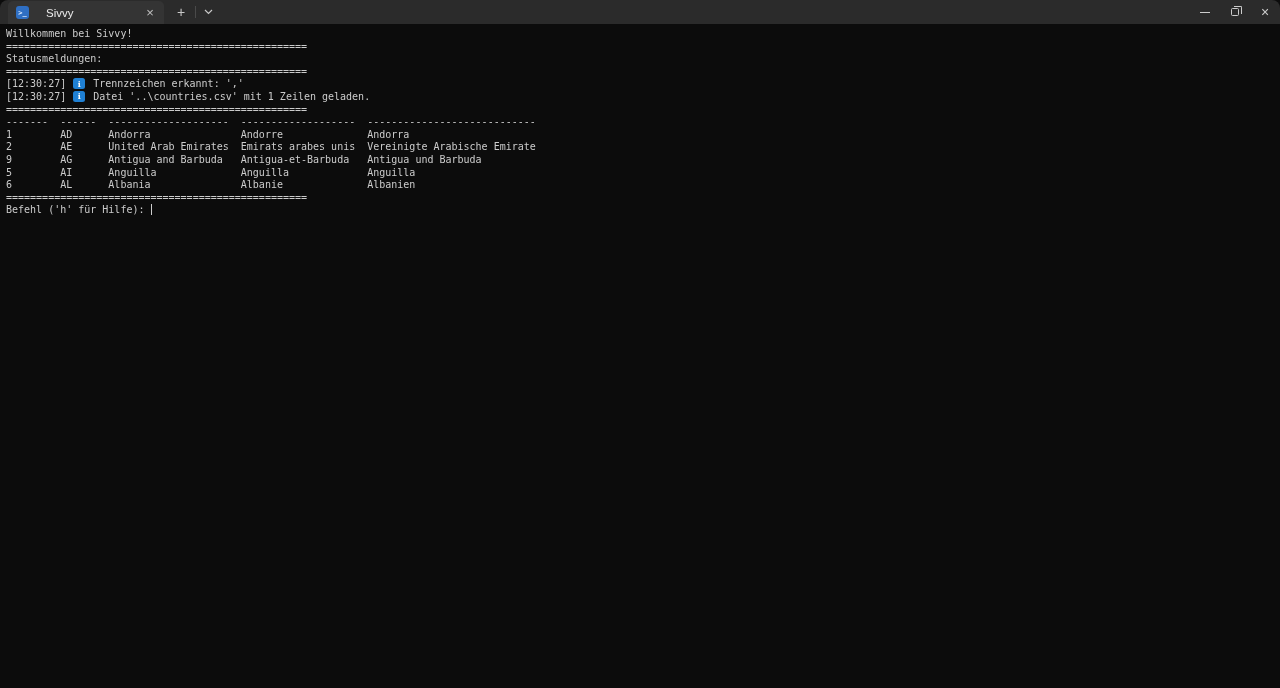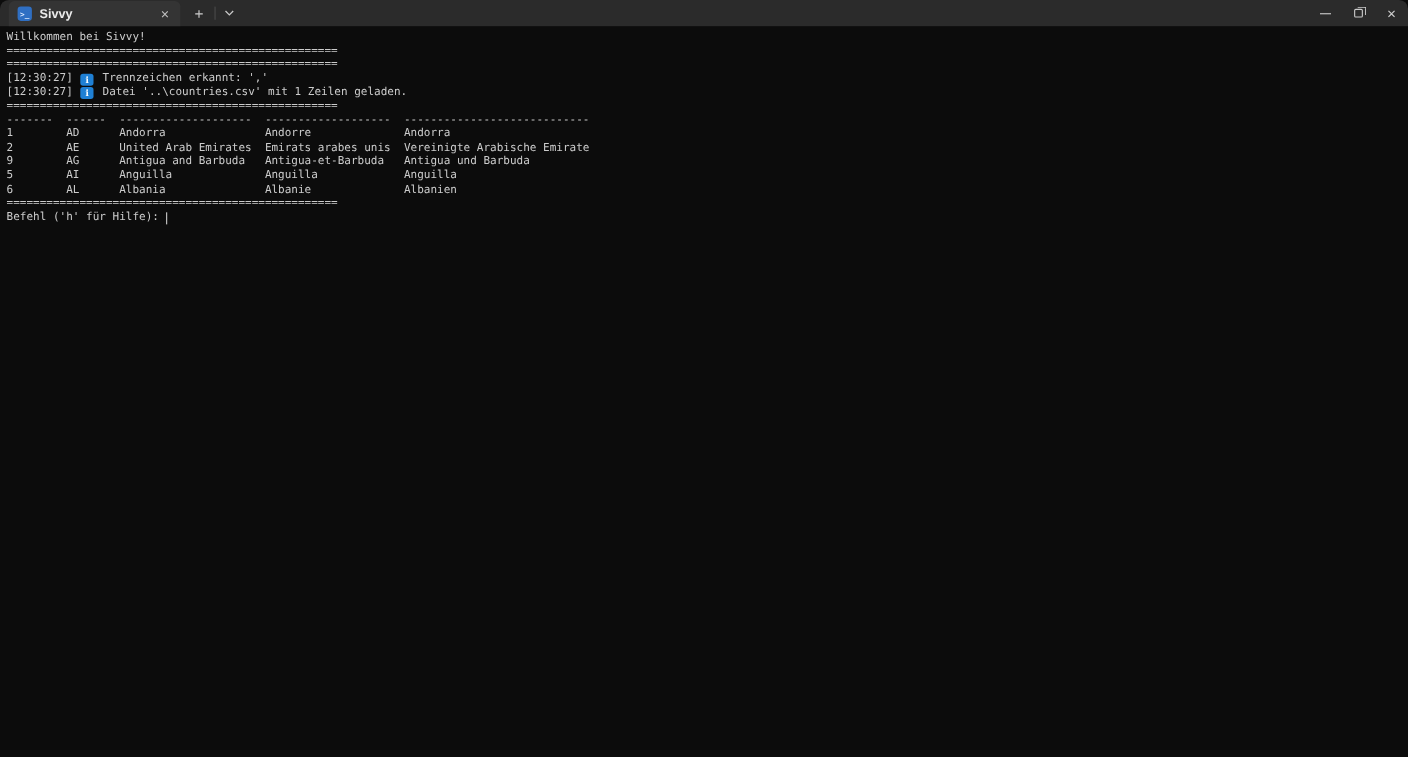--- a/index.html
+++ b/index.html
@@ -16,22 +16,22 @@
     background:#343434; border-radius:5px 5px 0 0; padding:0 6px 0 8px;
     margin-top:1px; cursor:default;
   }
   .tab-icon {
     width:13px; height:13px; border-radius:3px; background:#2f6fc3;
     color:#dfecff; font-family:"DejaVu Sans Mono", monospace; font-size:7px;
     font-weight:bold; display:flex; align-items:center; justify-content:center;
     flex:0 0 auto;
   }
   .tab-title {
-    color:#ececec; font-size:11.5px; margin-left:7px; flex:1 1 auto;
-    white-space:nowrap; overflow:hidden;font-weight:bold;
+    color:#ececec; font-size:11.5px; margin-left:17px; flex:1 1 auto;
+    white-space:nowrap; overflow:hidden;
   }
   .tab-close {
     color:#c0c0c0; font-size:13px; line-height:13px; width:16px; height:16px;
     display:flex; align-items:center; justify-content:center; border-radius:3px;
   }
   .newtab-btn, .dropdown-btn {
     display:flex; align-items:center; justify-content:center;
     color:#c8c8c8; height:100%;
   }
   .newtab-btn { width:28px; margin-left:3px; font-size:14px; font-weight:300; }
@@ -54,21 +54,21 @@
 
   
   .terminal {
     position:relative; width:1280px; height:664px; background:#0c0c0c;
     padding:4px 0 0 6px; cursor:text;
   }
   .tline {
     font-family:"DejaVu Sans Mono", monospace; font-size:10px; line-height:12.6px;
     color:#cccccc; white-space:pre; height:12.6px;
   }
-  .status-line { display:flex; align-items:center; }
+  .status-line { display:flex; align-items:flex-start; }
   .info-icon {
     display:inline-flex; align-items:center; justify-content:center;
     width:12px; height:11px; margin:0 8px 0 7px; border-radius:2.5px;
     background:#1f80d4; color:#ffffff; font-size:8px; font-weight:bold;
     font-family:"DejaVu Serif", serif; flex:0 0 auto;
   }
   .cursor {
     display:inline-block; width:1px; height:11px; background:#cccccc;
     vertical-align:text-bottom; animation:blink 1.06s steps(1) infinite;
   }
@@ -98,20 +98,21 @@
     <span class="restore-glyph"></span>
   </div>
   <div class="win-btn">
     <span class="close-glyph">×</span>
   </div>
 </div>
 
 <div class="terminal">
   <div class="tline">Willkommen bei Sivvy!</div>
   <div class="tline">==================================================</div>
+  <div class="tline">Statusmeldungen:</div>
   <div class="tline">==================================================</div>
 
   <div class="tline status-line">
     <span>[12:30:27]</span><span class="info-icon">i</span><span>Trennzeichen erkannt: ','</span>
   </div>
   <div class="tline status-line">
     <span>[12:30:27]</span><span class="info-icon">i</span><span>Datei '..\countries.csv' mit 1 Zeilen geladen.</span>
   </div>
 
   <div class="tline">==================================================</div>

